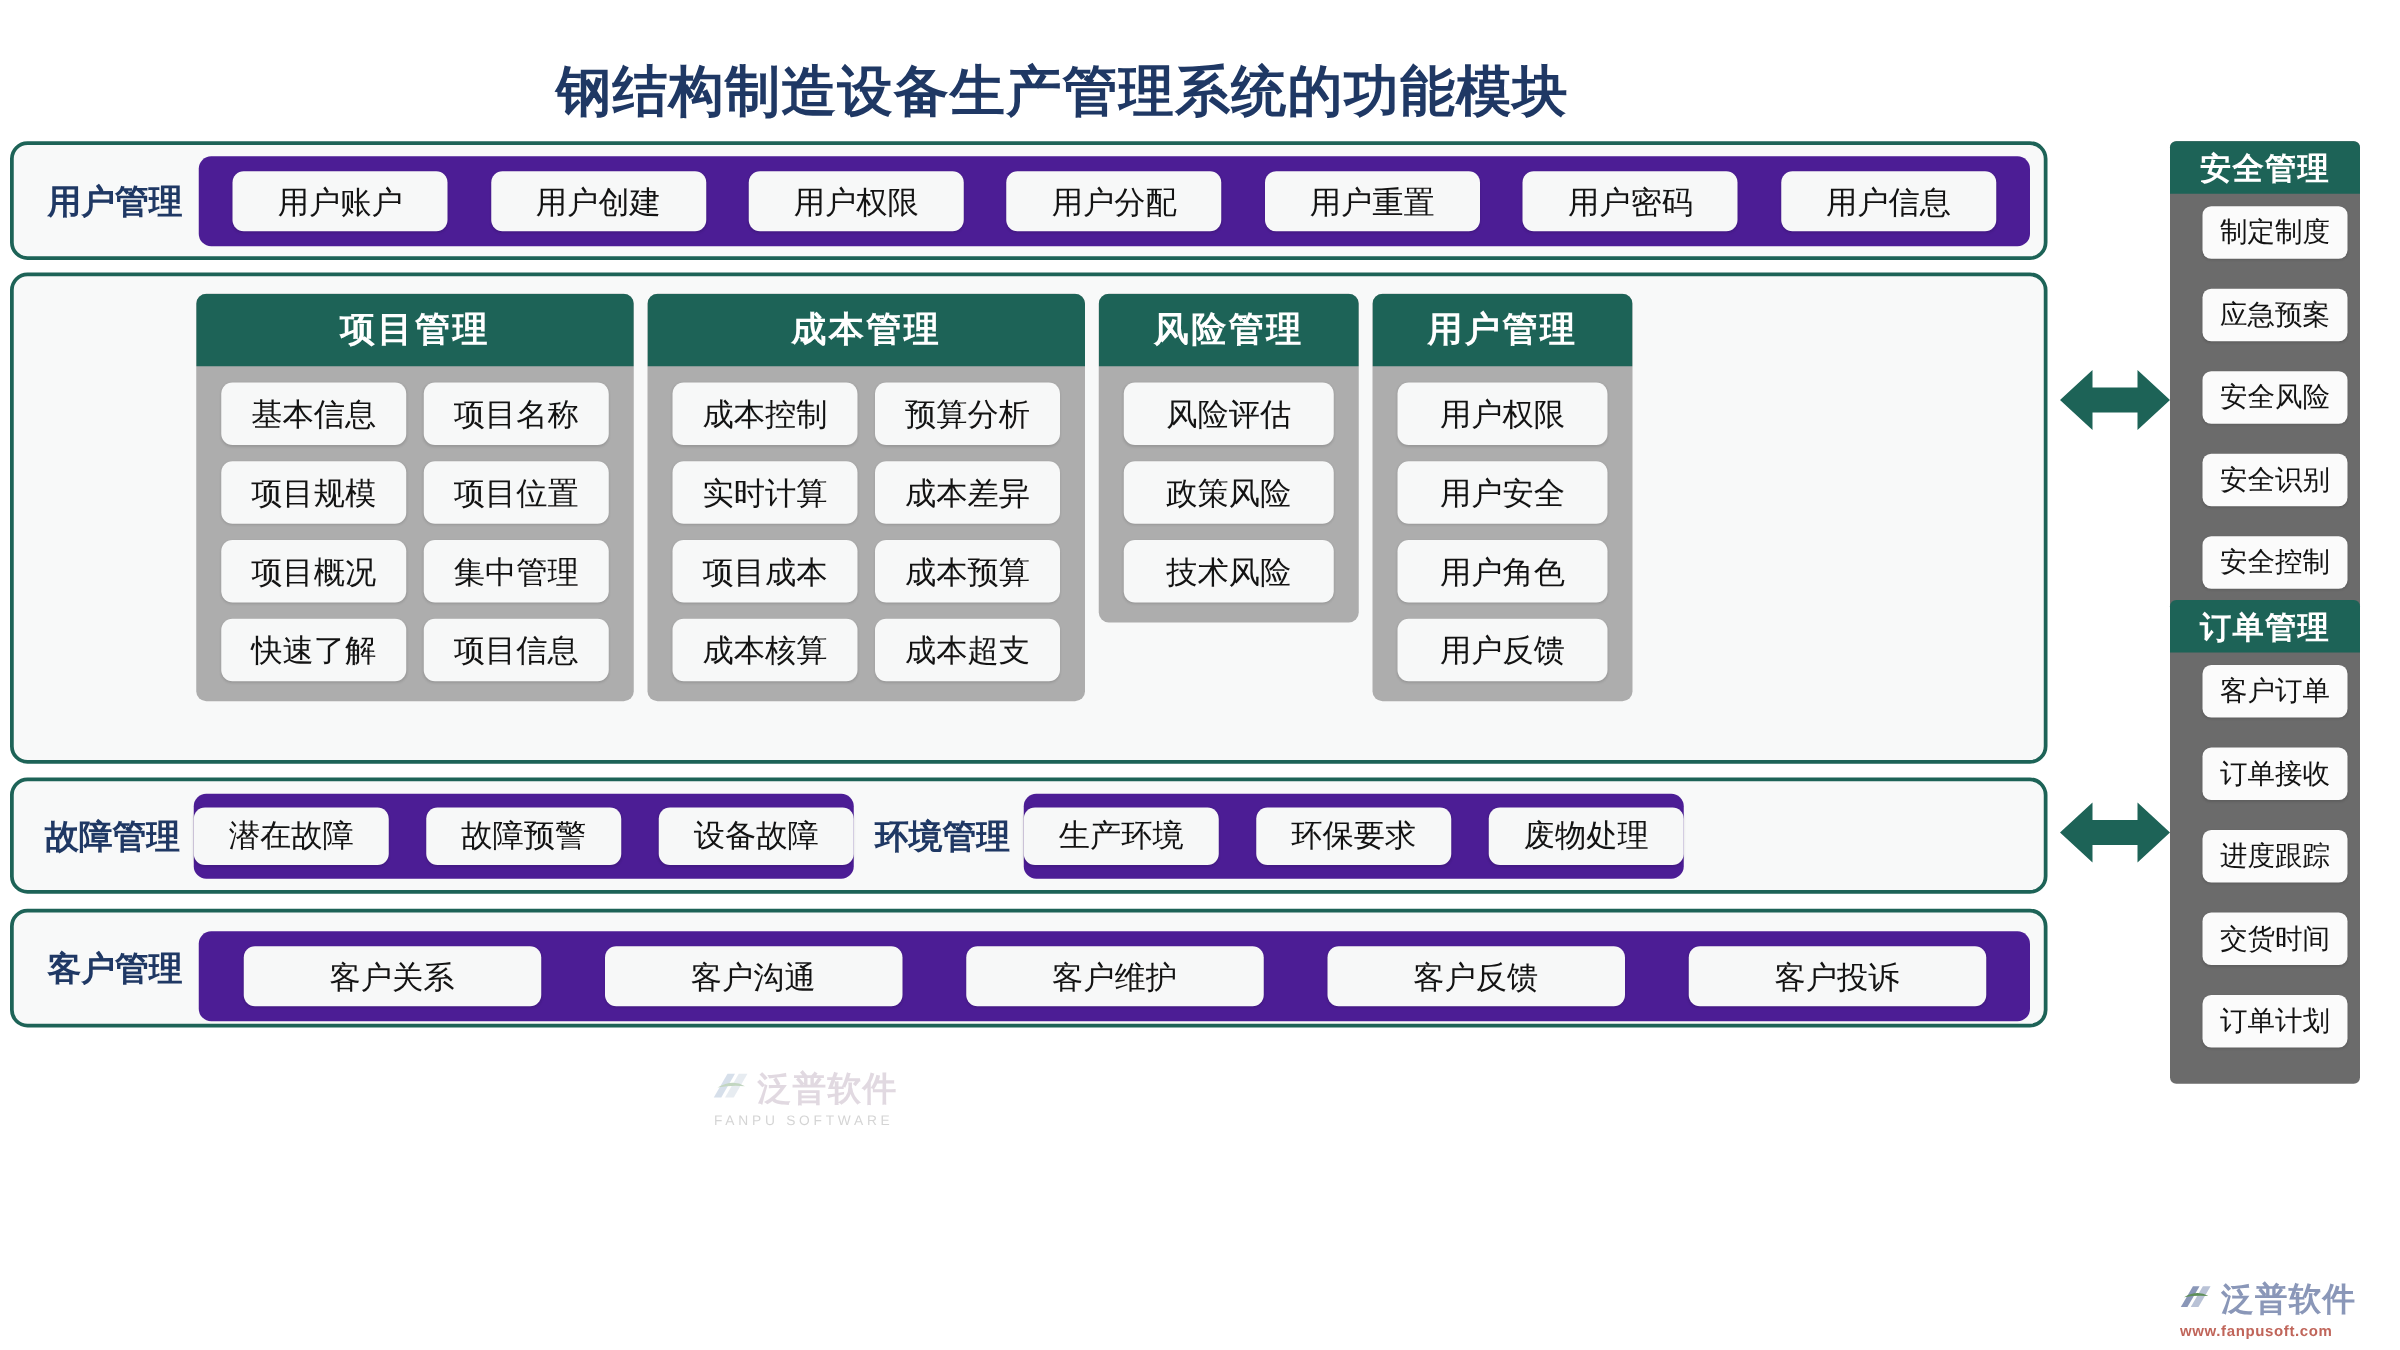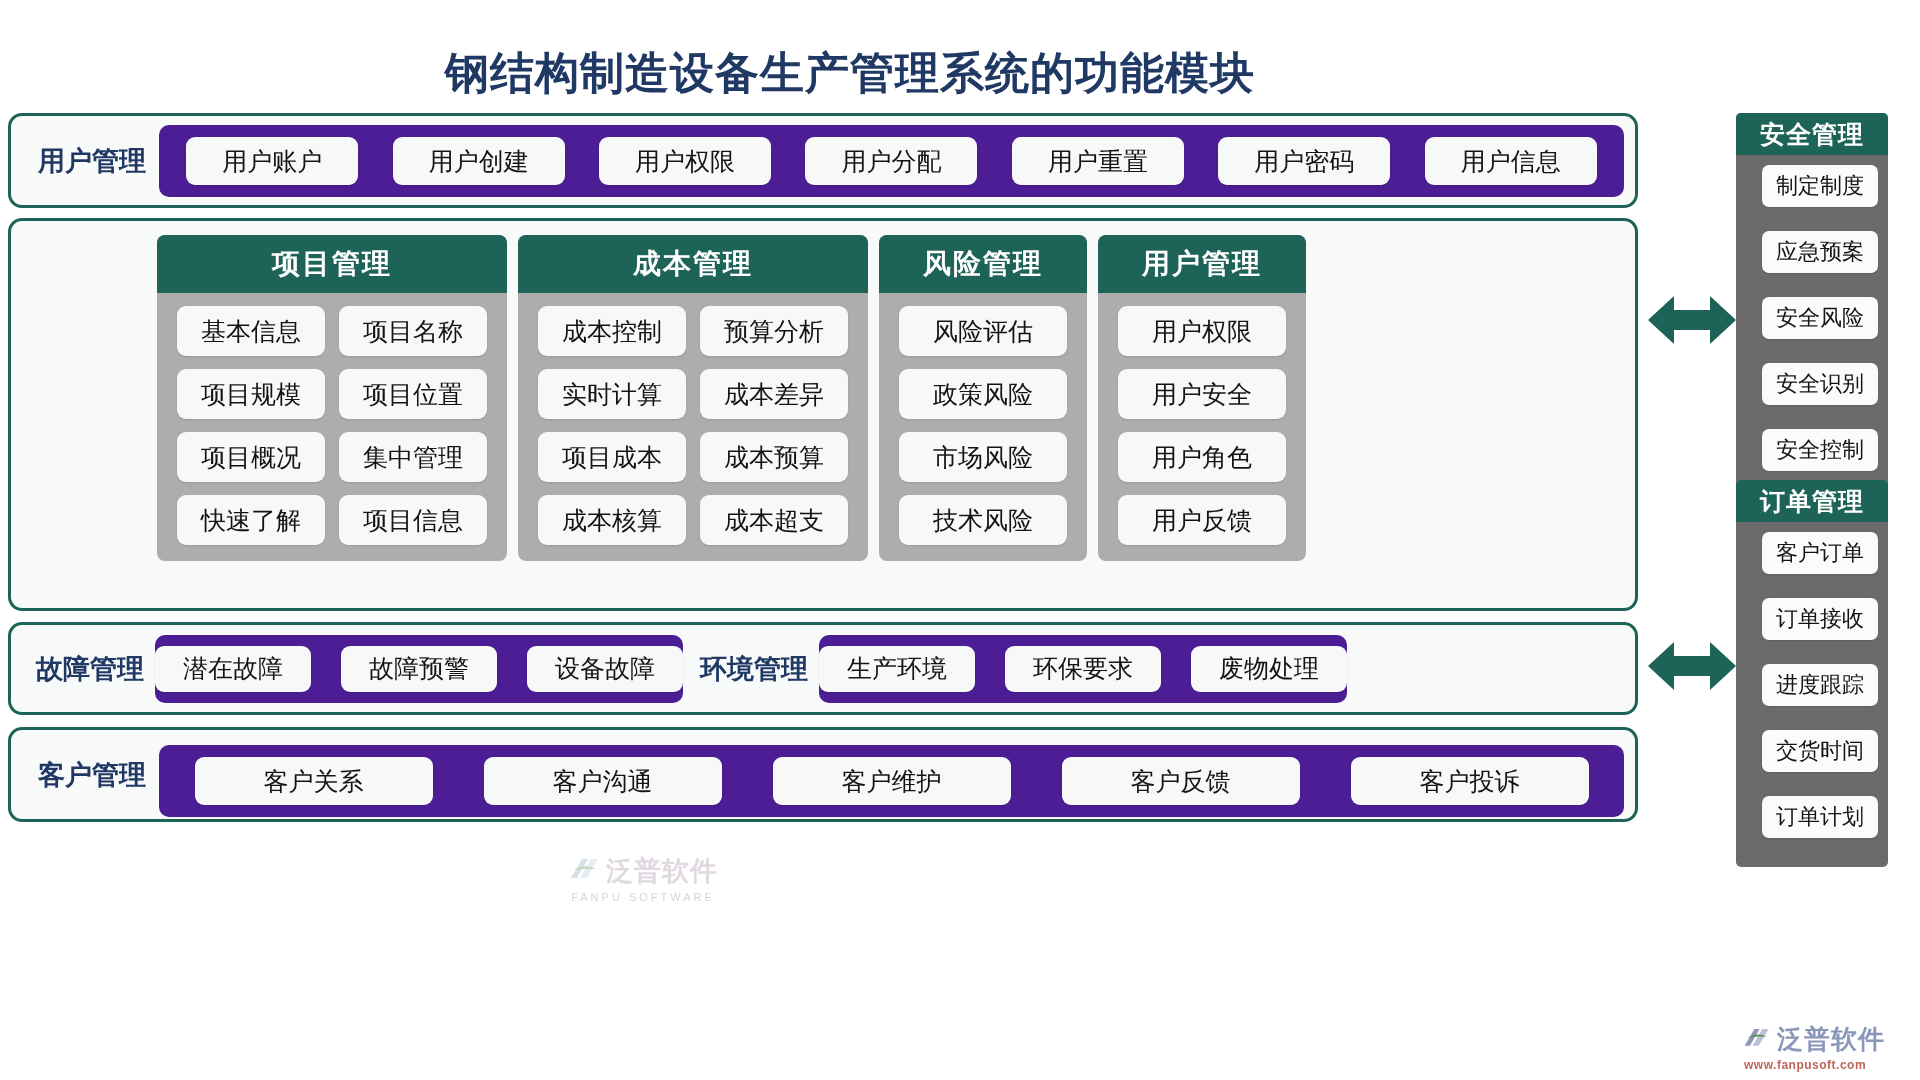--- a/index.html
+++ b/index.html
@@ -223,23 +223,20 @@
     <div class="colgroup" id="g-risk">
       <div class="colhead">风险管理</div>
       <div class="colbody">
           <div class="gridrow">
             <div class="pill">风险评估</div>
           </div>
           <div class="gridrow">
             <div class="pill">政策风险</div>
           </div>
           <div class="gridrow">
-            <div class="pill">市场风险</div>
-          </div>
-          <div class="gridrow">
             <div class="pill">技术风险</div>
           </div>
         </div>
     </div>
     <div class="colgroup" id="g-user2">
       <div class="colhead">用户管理</div>
       <div class="colbody">
           <div class="gridrow">
             <div class="pill">用户权限</div>
           </div>

